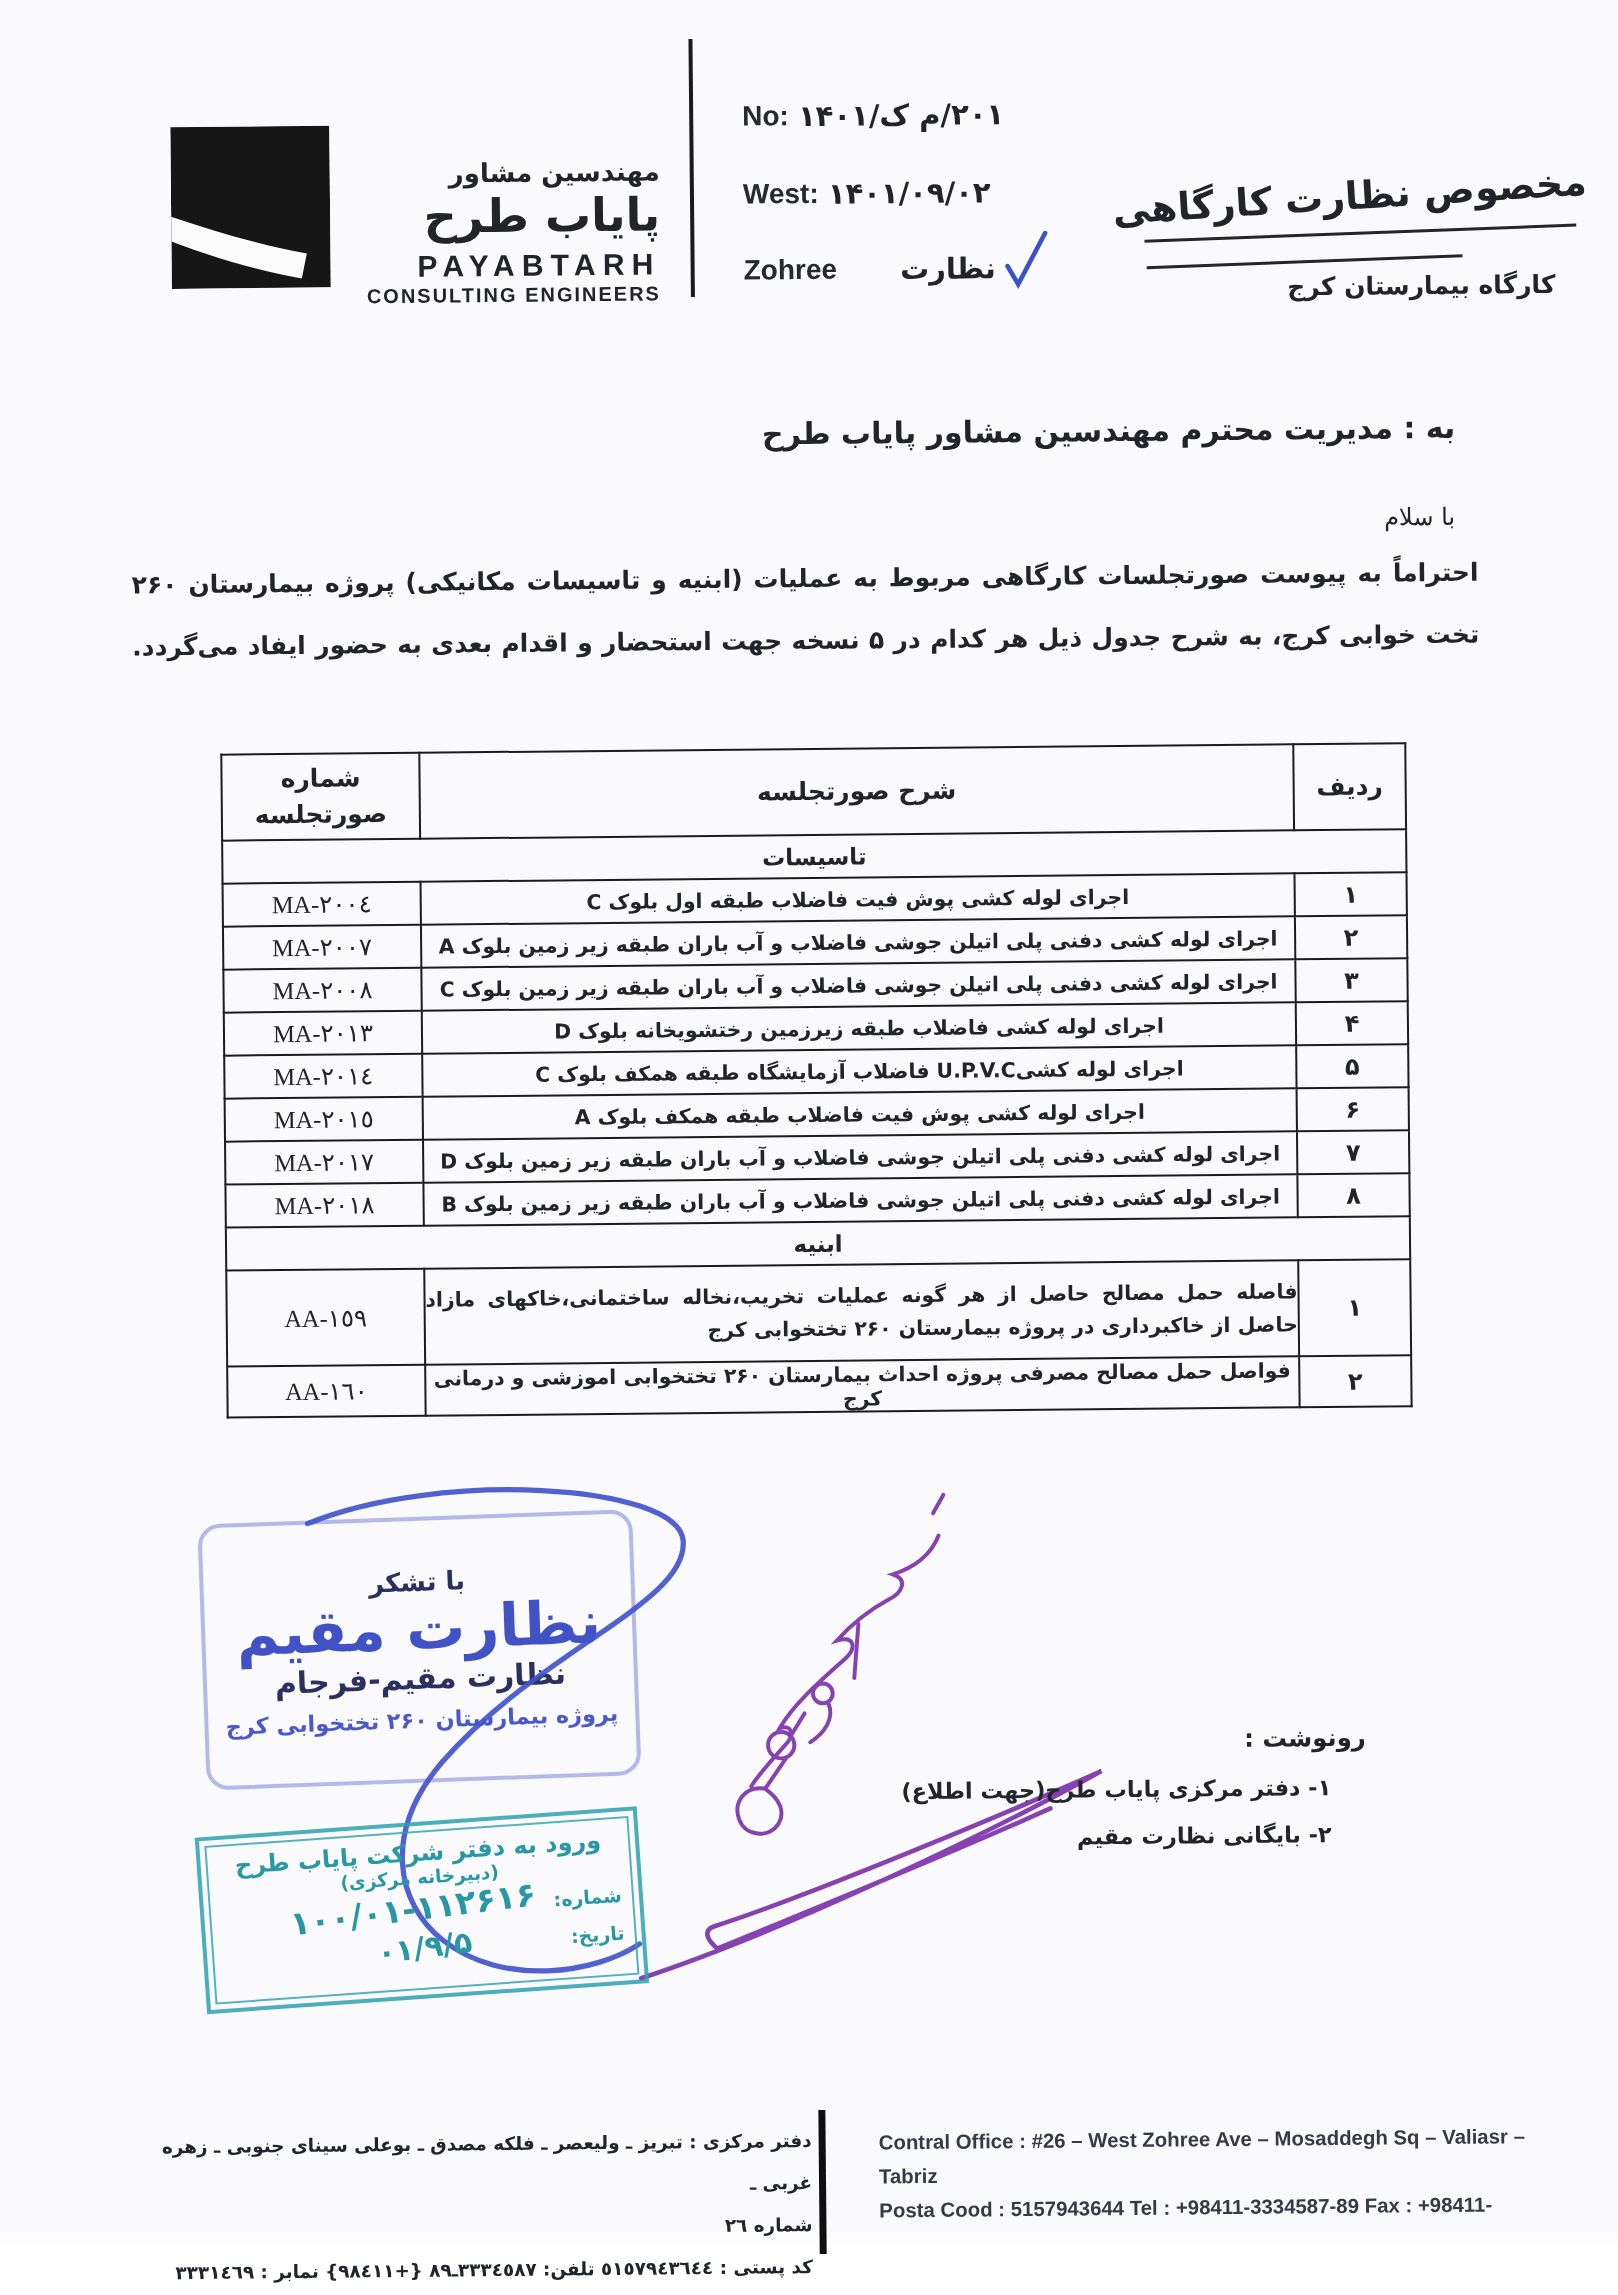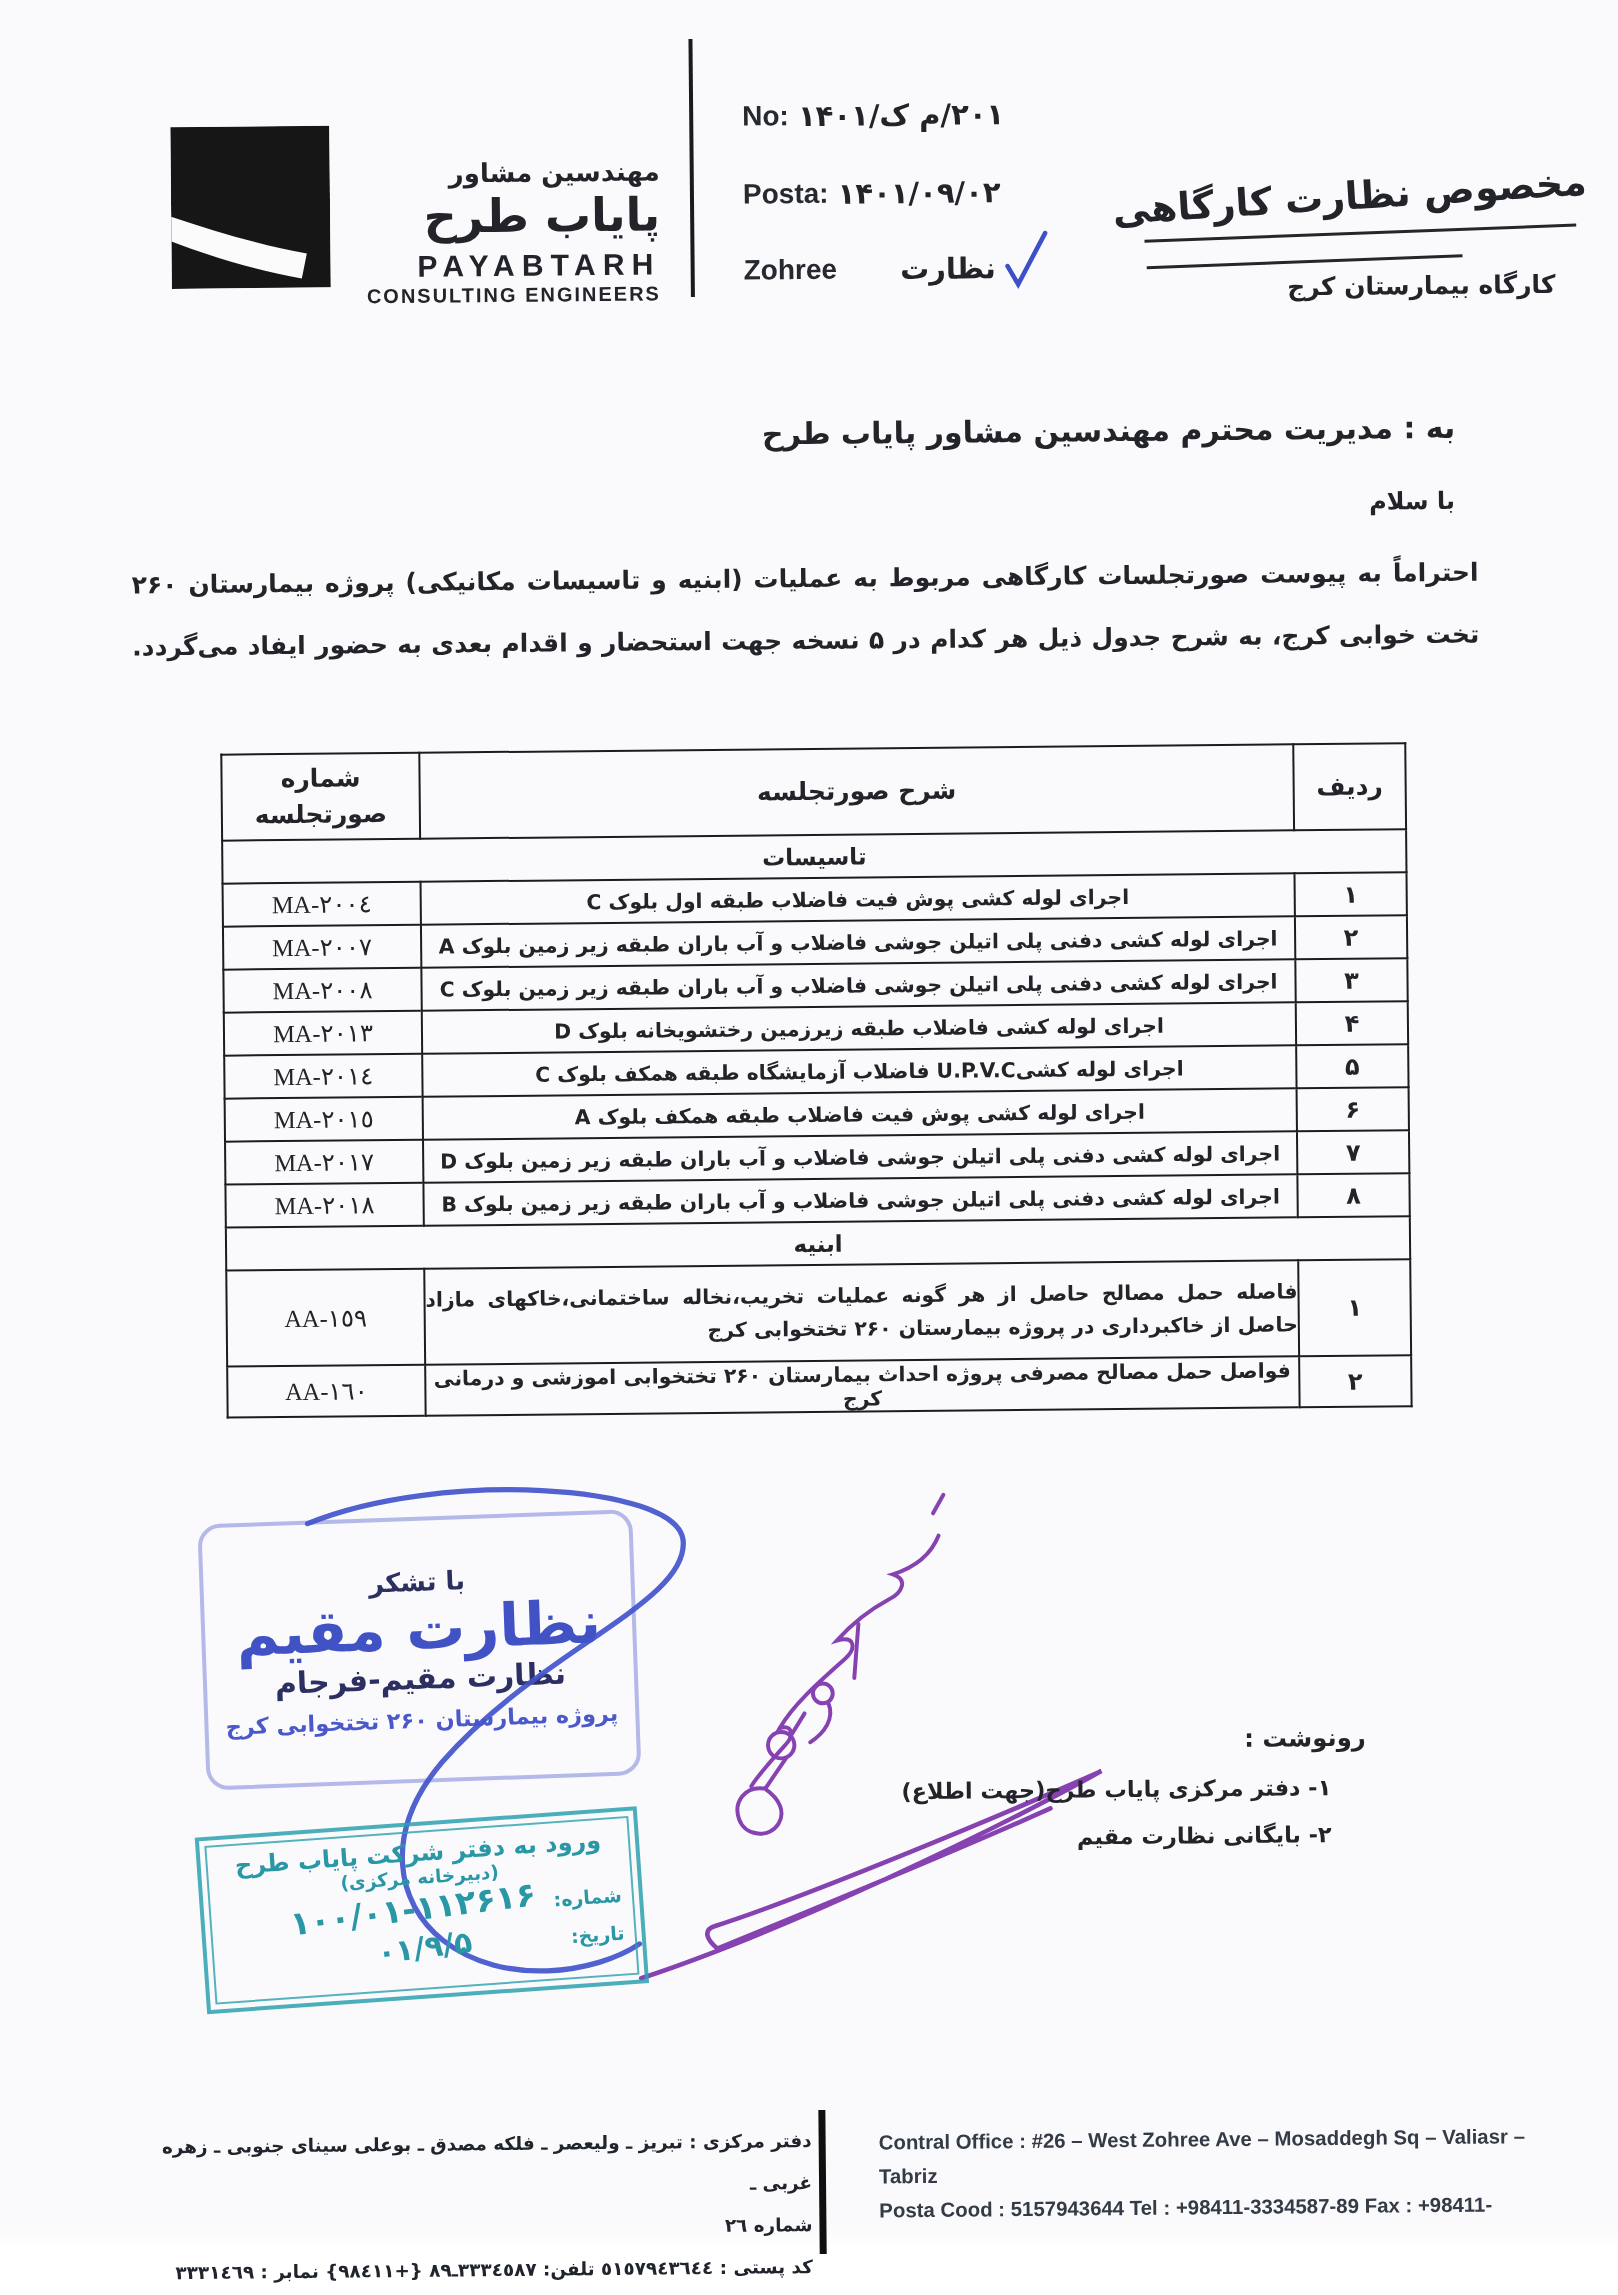--- a/index.html
+++ b/index.html
@@ -29,21 +29,21 @@
   .meta-attach{left:751px;top:249px;}
   .attach-value{font-size:29px;font-weight:700;margin-left:63px;}
   .check{width:47px;height:61px;margin-left:8px;margin-top:-18.4px;}
   .dept{left:1140px;top:179px;width:455px;text-align:center;font-size:38px;font-weight:700;transform:rotate(-3deg);}
   .dept-u1{left:1152px;top:237px;width:432px;height:2.6px;background:#262626;transform:rotate(-1.6deg);}
   .dept-u2{left:1154px;top:265px;width:316px;height:2.6px;background:#262626;transform:rotate(-1.6deg);}
   .site{left:1272px;top:277px;width:313px;text-align:center;font-size:25px;font-weight:700;}
 
   
   .to-line{right:158px;top:416px;font-size:30px;font-weight:700;}
-  .salutation{right:159px;top:493px;font-size:24px;font-weight:700;}
+  .salutation{right:159px;top:509px;font-size:24px;font-weight:400;}
   .body-line{left:136px;width:1347px;font-size:25px;font-weight:600;text-align:justify;text-align-last:justify;}
   .body-l1{top:564px;}
   .body-l2{top:626px;}
 
   
   table.minutes{left:223px;top:748px;position:absolute;width:1183px;border-collapse:collapse;table-layout:fixed;direction:rtl;}
   table.minutes td{border:2px solid #1c1c1c;vertical-align:middle;text-align:center;padding:0;}
   td.h-cell{height:84px;font-size:25px;font-weight:700;line-height:1.45;}
   td.sec-cell{height:41px;font-size:23px;font-weight:700;}
   td.no-cell{font-size:24px;font-weight:700;}
@@ -105,21 +105,21 @@
     <div class="brand-en-sub">CONSULTING ENGINEERS</div>
   </div>
 
   <div class="abs head-divider"></div>
 
   <div class="abs meta-row meta-no">
     <span class="meta-label">No:</span>
     <span class="meta-value rtl nowrap">۲۰۱/م ک/۱۴۰۱</span>
   </div>
   <div class="abs meta-row meta-date">
-    <span class="meta-label">Posta:</span>
+    <span class="meta-label">West:</span>
     <span class="meta-value nowrap">۱۴۰۱/۰۹/۰۲</span>
   </div>
   <div class="abs meta-row meta-attach">
     <span class="meta-label">Zohree</span>
     <span class="attach-value rtl">نظارت</span>
     <svg class="check" viewBox="0 0 72 92">
       <path d="M6,56 L22,84 L64,6" fill="none" stroke="#3c50c8" stroke-width="7" stroke-linecap="round"></path>
     </svg>
   </div>
 

